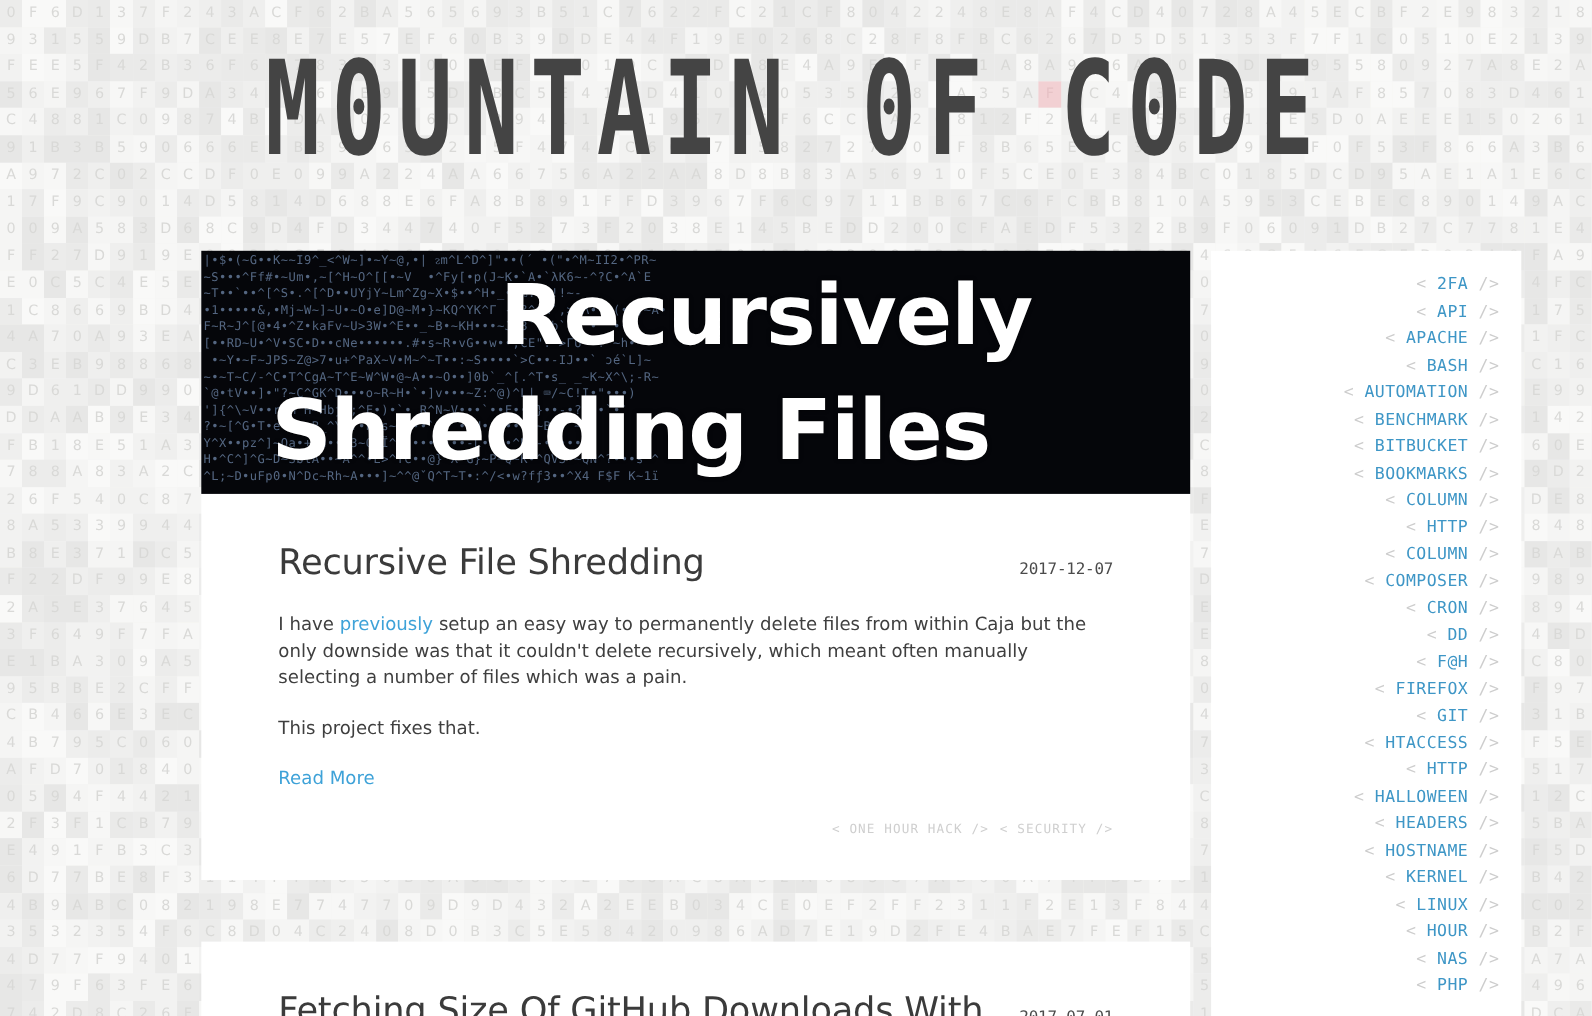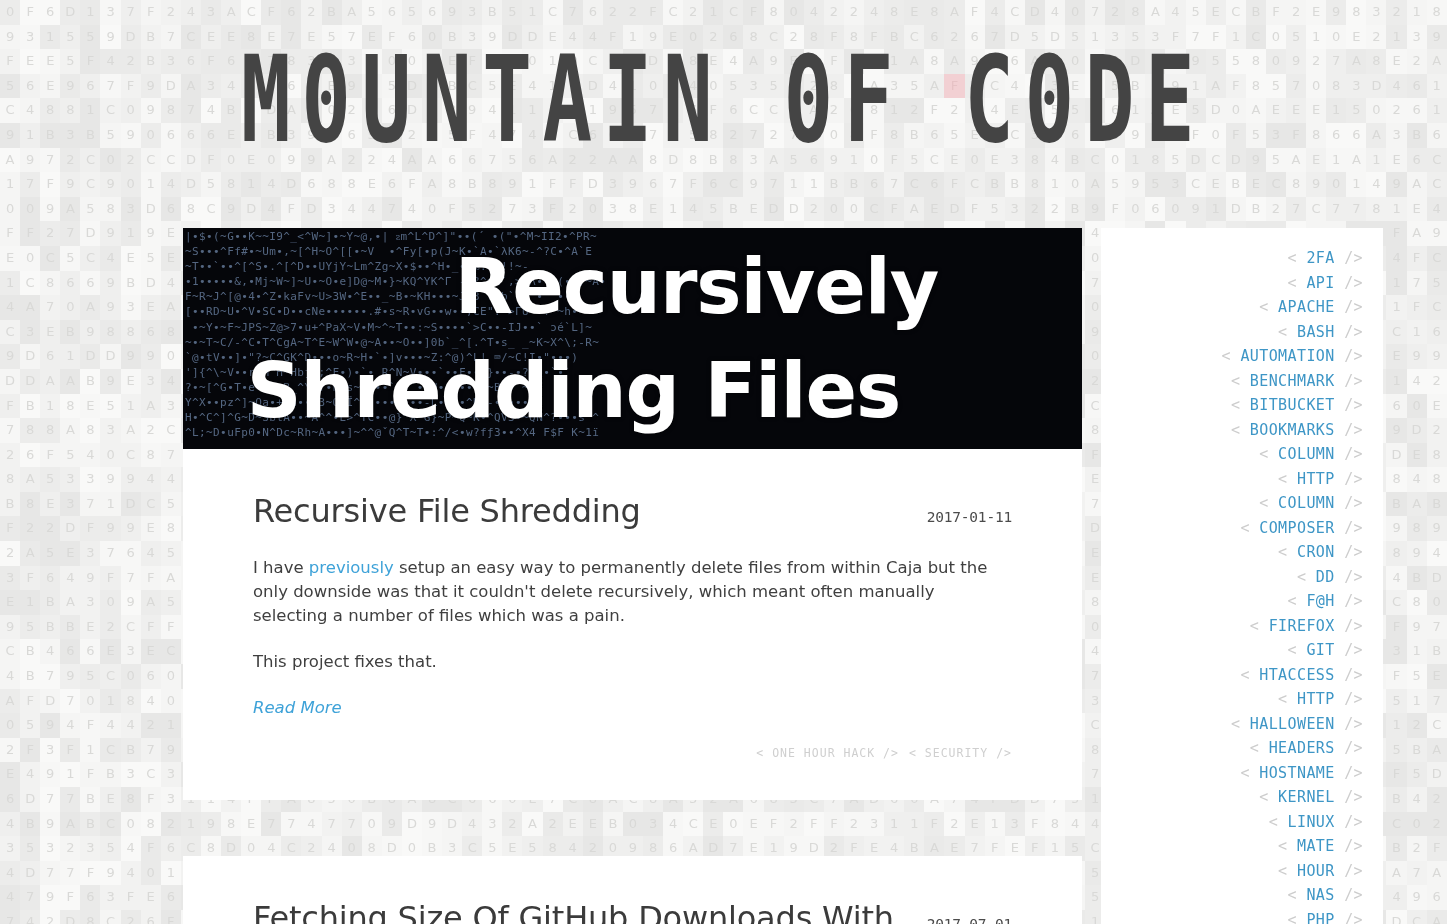--- a/index.html
+++ b/index.html
@@ -150,21 +150,21 @@
     font-size: 16.5px;
     line-height: 24px;
     color: #3f3f3f;
   }
   .post-body p:last-child { margin-bottom: 0; }
   .post-body a, .readmore {
     color: #3ea2d8;
     text-decoration: none;
   }
   .readmore-wrap { margin-top: 2px; }
-  .readmore { font-size: 16.5px; font-style: italic; }
+  .readmore { font-size: 16.5px; }
 
   .post-tags {
     margin-top: 26px;
     text-align: right;
     font-family: "DejaVu Sans Mono", monospace;
     font-size: 11.5px;
     letter-spacing: 1px;
   }
   .post-tags .ptag { color: #cfcfcf; margin-left: 10px; white-space: nowrap; }
   .post-tags .ptag .nm { color: #cfcfcf; }
@@ -259,21 +259,21 @@
     <div id="hero-title">
       <span class="l1">Recursively</span>
       <span class="l2">Shredding Files</span>
     </div>
   </div>
 
   <div id="post-list">
       <article class="post">
         <div class="post-head">
           <h2 class="post-title"><a href="#">Recursive File Shredding</a></h2>
-          <div class="post-date">2017-01-11</div>
+          <div class="post-date">2017-12-07</div>
         </div>
         <div class="post-body">
           <p><span>I have </span><a href="#">previously</a><span> setup an easy way to permanently delete files from within Caja but the only downside was that it couldn't delete recursively, which meant often manually selecting a number of files which was a pain.</span></p>
           <p><span>This project fixes that.</span></p>
           <p class="readmore-wrap"><a class="readmore" href="#">Read More</a></p>
         </div>
         <div class="post-tags"><span class="ptag"><span>&lt; </span><span class="nm">ONE HOUR HACK</span><span> /&gt;</span></span><span class="ptag"><span>&lt; </span><span class="nm">SECURITY</span><span> /&gt;</span></span></div>
       </article>
       <article class="post">
         <div class="post-head">
@@ -304,18 +304,17 @@
       <li><span class="br">&lt; </span><a href="#">F@H</a><span class="br"> /&gt;</span></li>
       <li><span class="br">&lt; </span><a href="#">FIREFOX</a><span class="br"> /&gt;</span></li>
       <li><span class="br">&lt; </span><a href="#">GIT</a><span class="br"> /&gt;</span></li>
       <li><span class="br">&lt; </span><a href="#">HTACCESS</a><span class="br"> /&gt;</span></li>
       <li><span class="br">&lt; </span><a href="#">HTTP</a><span class="br"> /&gt;</span></li>
       <li><span class="br">&lt; </span><a href="#">HALLOWEEN</a><span class="br"> /&gt;</span></li>
       <li><span class="br">&lt; </span><a href="#">HEADERS</a><span class="br"> /&gt;</span></li>
       <li><span class="br">&lt; </span><a href="#">HOSTNAME</a><span class="br"> /&gt;</span></li>
       <li><span class="br">&lt; </span><a href="#">KERNEL</a><span class="br"> /&gt;</span></li>
       <li><span class="br">&lt; </span><a href="#">LINUX</a><span class="br"> /&gt;</span></li>
-      <li><span class="br">&lt; </span><a href="#">MATE</a><span class="br"> /&gt;</span></li>
       <li><span class="br">&lt; </span><a href="#">HOUR</a><span class="br"> /&gt;</span></li>
       <li><span class="br">&lt; </span><a href="#">NAS</a><span class="br"> /&gt;</span></li>
       <li><span class="br">&lt; </span><a href="#">PHP</a><span class="br"> /&gt;</span></li>
     </ul>
 </aside>
 
 </body></html>

